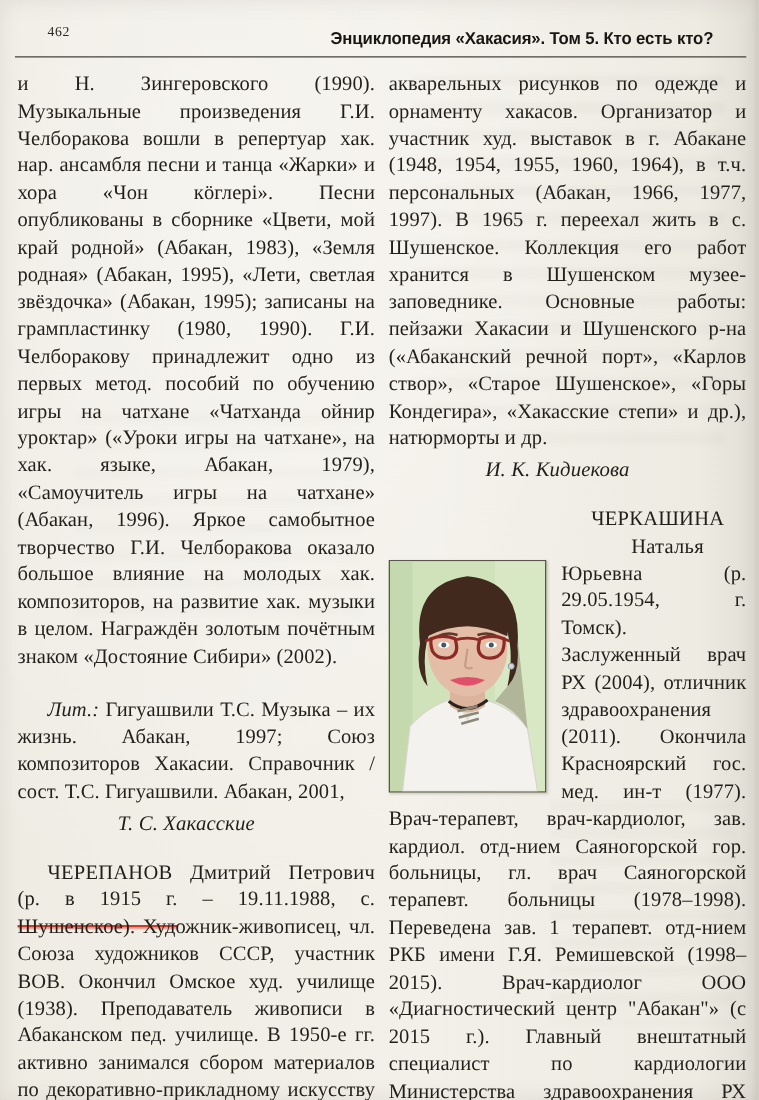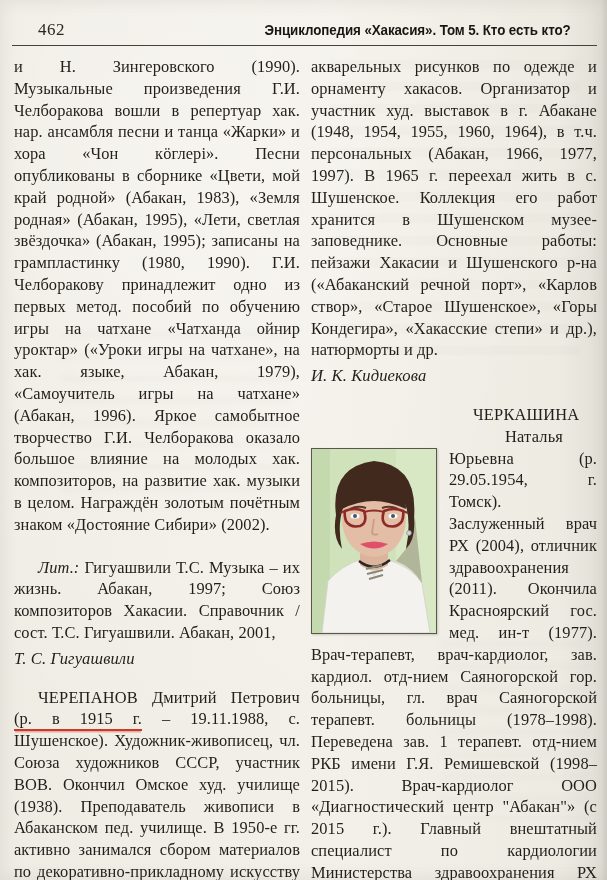--- a/index.html
+++ b/index.html
@@ -21,21 +21,21 @@
   }
   .bleed.b1{left:330px;top:60px;width:250px;height:300px;}
   .bleed.b2{left:60px;top:330px;width:230px;height:180px;opacity:0.35;}
   .bleed.b3{left:440px;top:640px;width:150px;height:180px;opacity:0.4;}
 
   .hdr{
     position:absolute;left:0;top:0;width:607px;height:46px;
     box-sizing:border-box;padding:20px 36px 0 38px;
   }
   .hdr .pageno{
-    float:left;font-size:17px;letter-spacing:0.5px;color:#2a2623;
+    float:left;font-size:11px;letter-spacing:0.5px;color:#2a2623;
   }
   .hdr .title{
     float:right;font-family:"Liberation Sans","DejaVu Sans",sans-serif;
     font-weight:bold;font-size:13.8px;letter-spacing:-0.1px;color:#181512;
     transform:scaleX(0.97);transform-origin:right center;padding-top:3px;
   }
   .rule{
     position:absolute;left:12px;top:45px;width:585px;height:0;
     border-top:1.6px solid #45413c;
   }
@@ -45,27 +45,27 @@
     display:flex;gap:11px;
   }
   .col{width:286px;box-sizing:border-box;
     font-size:16.4px;line-height:21.8px;text-align:justify;
     letter-spacing:0.1px;
   }
   .col p{margin:0;}
   p.cont{text-indent:0;}
   p.lit{text-indent:24px;margin-top:21px;}
   .it{font-style:italic;}
-  p.sig{text-align:left;font-style:italic;padding-right:16px;margin-top:4px;font-size:16.6px;}
+  p.sig{text-align:center;font-style:italic;padding-right:16px;margin-top:4px;font-size:16.6px;}
   p.entry{text-indent:24px;margin-top:17px;}
   b.hd{font-weight:normal;letter-spacing:0.2px;}
   .hd-gap{display:inline-block;width:56px;}
   .red-mark{
     border-bottom:2.6px solid #cb3a28;
-    padding-bottom:1px;
+    padding-bottom:12px;
     box-shadow:0 2.5px 0 -1px rgba(203,58,40,0.35);
   }
 
   .photo-wrap{
     float:left;width:126px;height:186px;margin:44px 12px 6px 0;
     border:1px solid #5a564e;box-sizing:border-box;background:#cfe2ba;
     box-shadow:1px 1px 2px rgba(80,75,60,0.25);
   }
   .photo-wrap svg{display:block;width:100%;height:100%;}
 </style>
@@ -84,21 +84,21 @@
   </div>
   <div class="rule"></div>
 
   <div class="cols">
 
     <div class="col">
       <p class="cont">и Н. Зингеровского (1990). Музыкальные произведения Г.И. Челборакова вошли в репертуар хак. нар. ансамбля песни и танца «Жарки» и хора «Чон кöглері». Песни опубликованы в сборнике «Цвети, мой край родной» (Абакан, 1983), «Земля родная» (Абакан, 1995), «Лети, светлая звёздочка» (Абакан, 1995); записаны на грампластинку (1980, 1990). Г.И. Челборакову принадлежит одно из первых метод. пособий по обучению игры на чатхане «Чатханда ойнир уроктар» («Уроки игры на чатхане», на хак. языке, Абакан, 1979), «Самоучитель игры на чатхане» (Абакан, 1996). Яркое самобытное творчество Г.И. Челборакова оказало большое влияние на молодых хак. композиторов, на развитие хак. музыки в целом. Награждён золотым почётным знаком «Достояние Сибири» (2002).</p>
 
       <p class="lit"><span class="it">Лит.:</span><span> Гигуашвили Т.С. Музыка – их жизнь. Абакан, 1997; Союз композиторов Хакасии. Справочник / сост. Т.С. Гигуашвили. Абакан, 2001,</span></p>
 
-      <p class="sig">Т. С. Гигуашвили</p>
+      <p class="sig">Т. С. Хакасские</p>
 
       <p class="entry"><b class="hd">ЧЕРЕПАНОВ Дмитрий Пе­трович </b><span class="red-mark">(р. в 1915 г.</span><span> – 19.11.1988, с. Шушенское).</span><span> Художник-живописец, чл. Союза художников СССР, участник ВОВ. Окончил Омское худ. училище (1938). Преподаватель живописи в Абаканском пед. училище. В 1950-е гг. активно занимался сбором материалов по декоративно-прикладному искусству хакасов, выполнил серию</span></p>
     </div>
 
     <div class="col">
       <p class="cont">акварельных рисунков по одежде и орнаменту хакасов. Организатор и участник худ. выставок в г. Абакане (1948, 1954, 1955, 1960, 1964), в т.ч. персональных (Абакан, 1966, 1977, 1997). В 1965 г. переехал жить в с. Шушенское. Коллекция его работ хранится в Шушенском музее-заповеднике. Основные работы: пейзажи Хакасии и Шушенского р-на («Абаканский речной порт», «Карлов створ», «Старое Шушенское», «Горы Кондегира», «Хакасские степи» и др.), натюрморты и др.</p>
 
       <p class="sig">И. К. Кидиекова</p>
 
       <p class="entry"><span class="photo-wrap">

